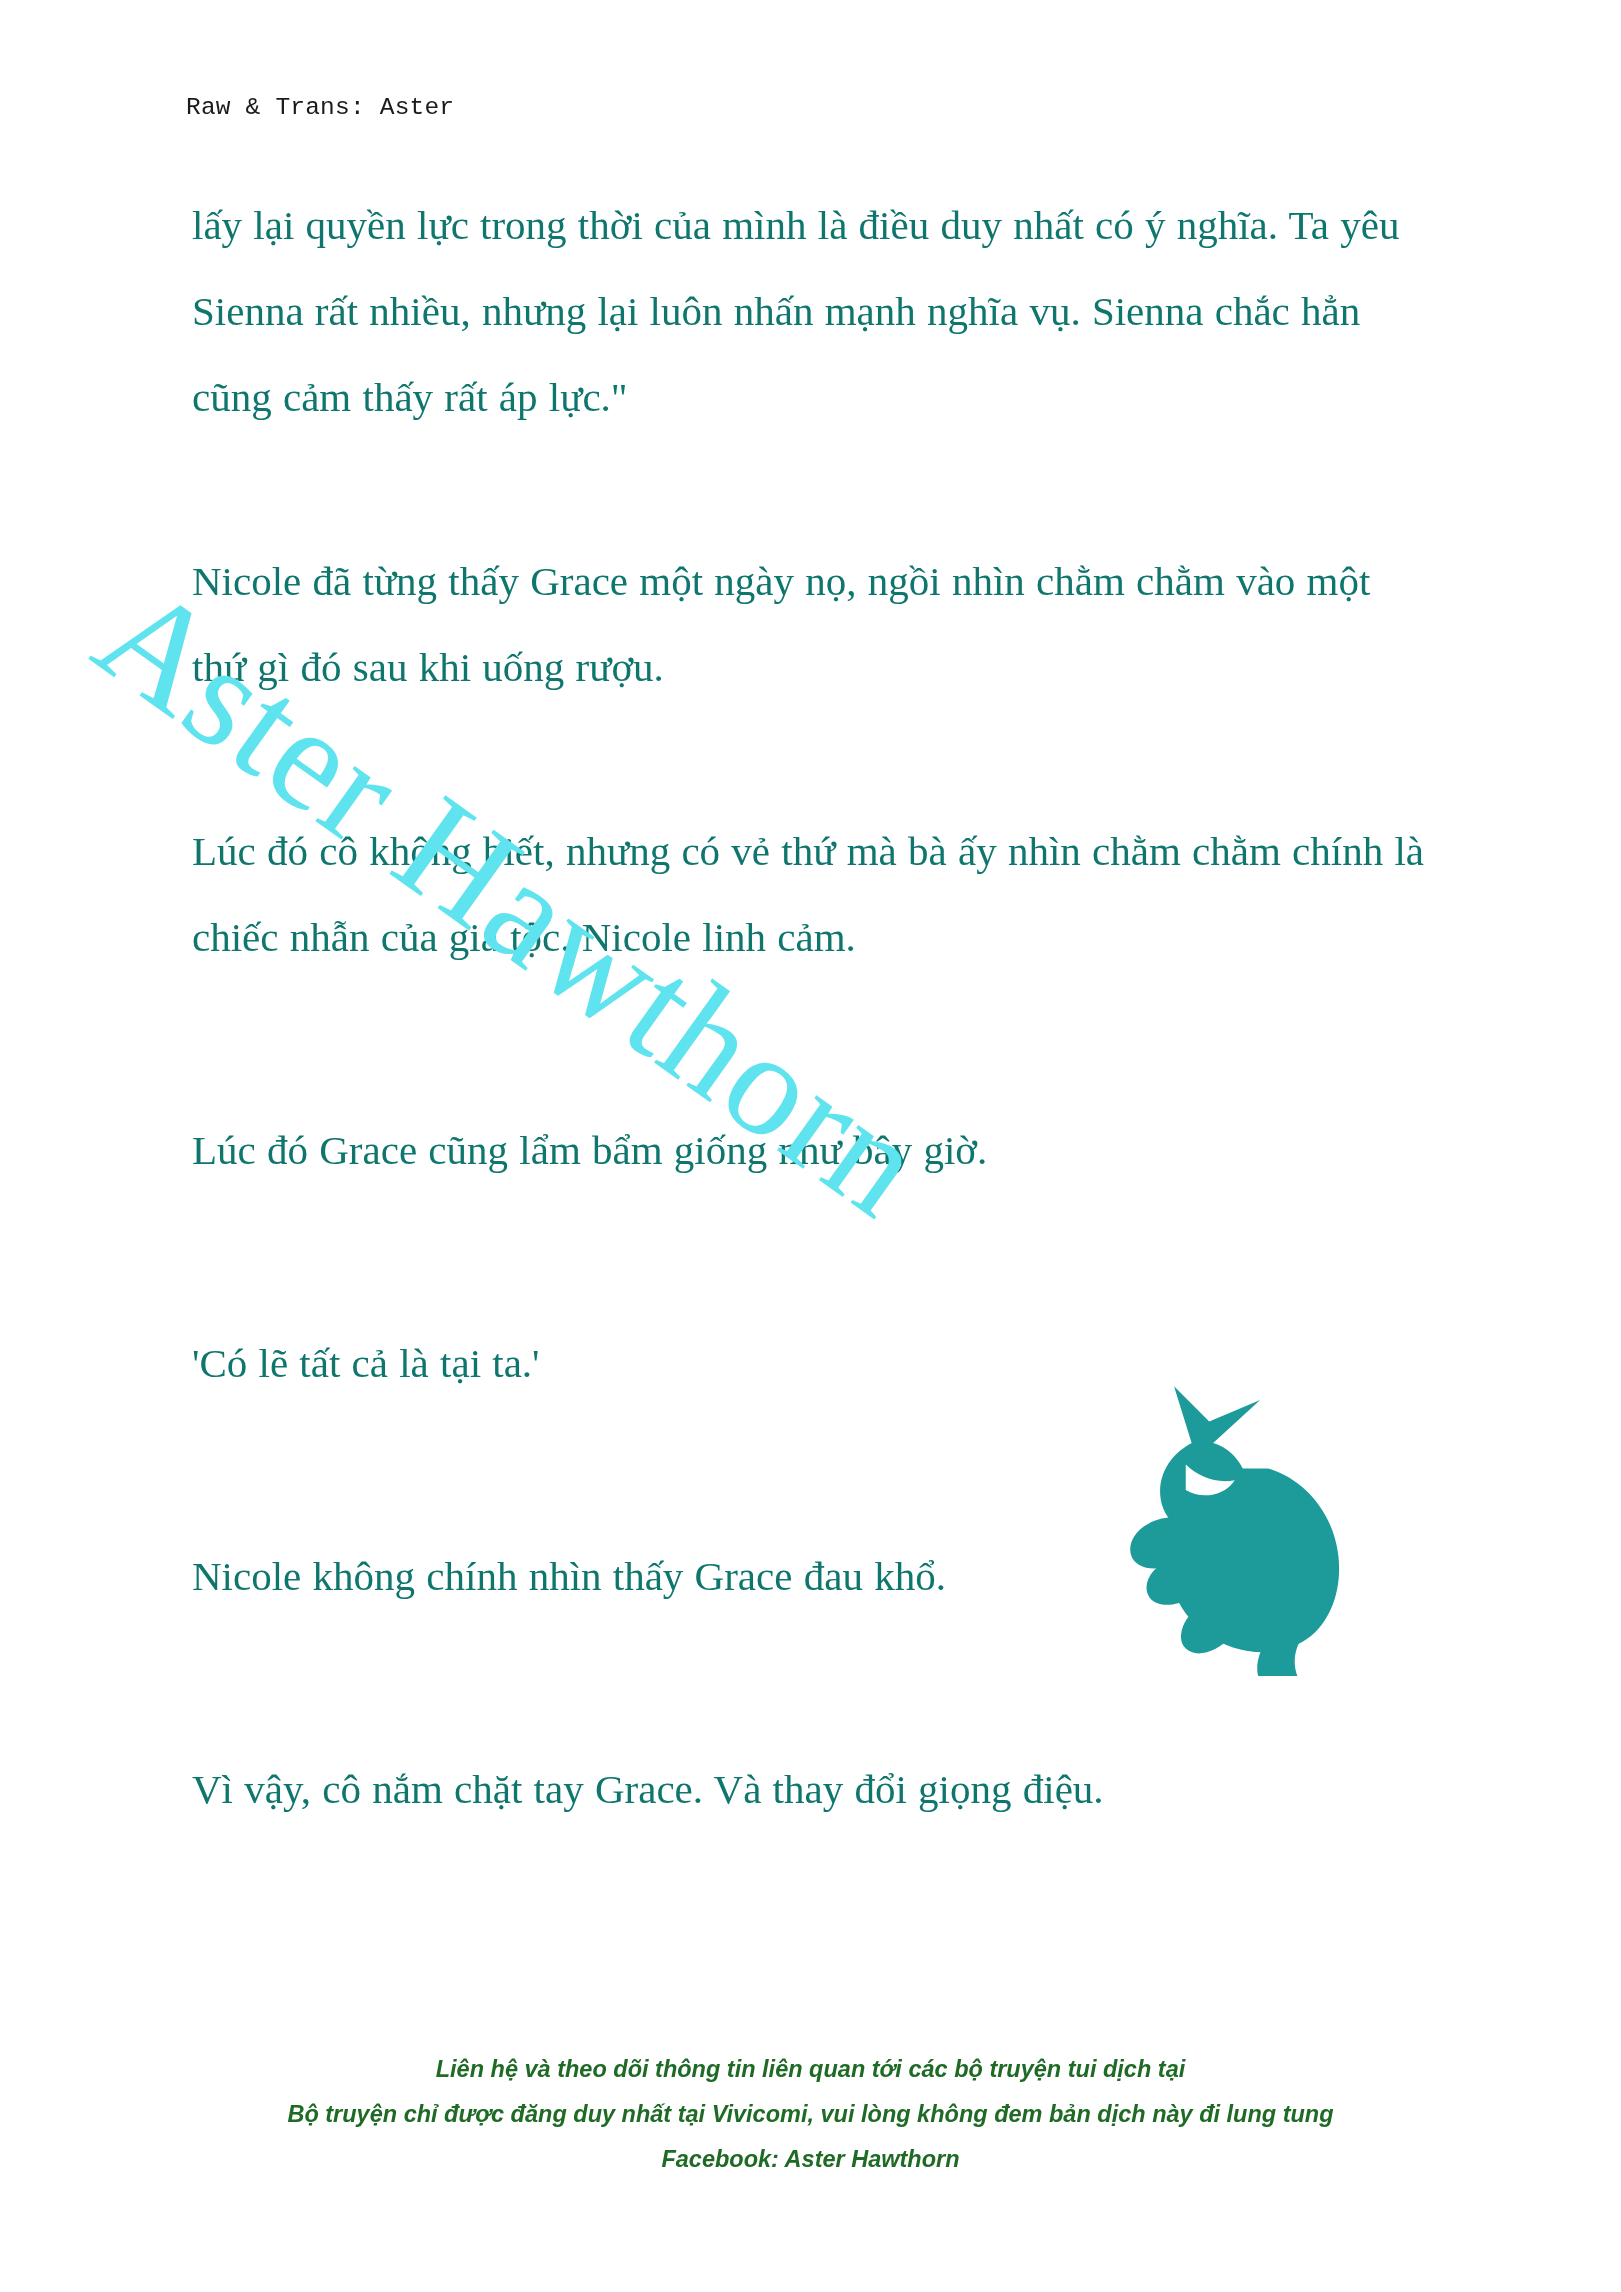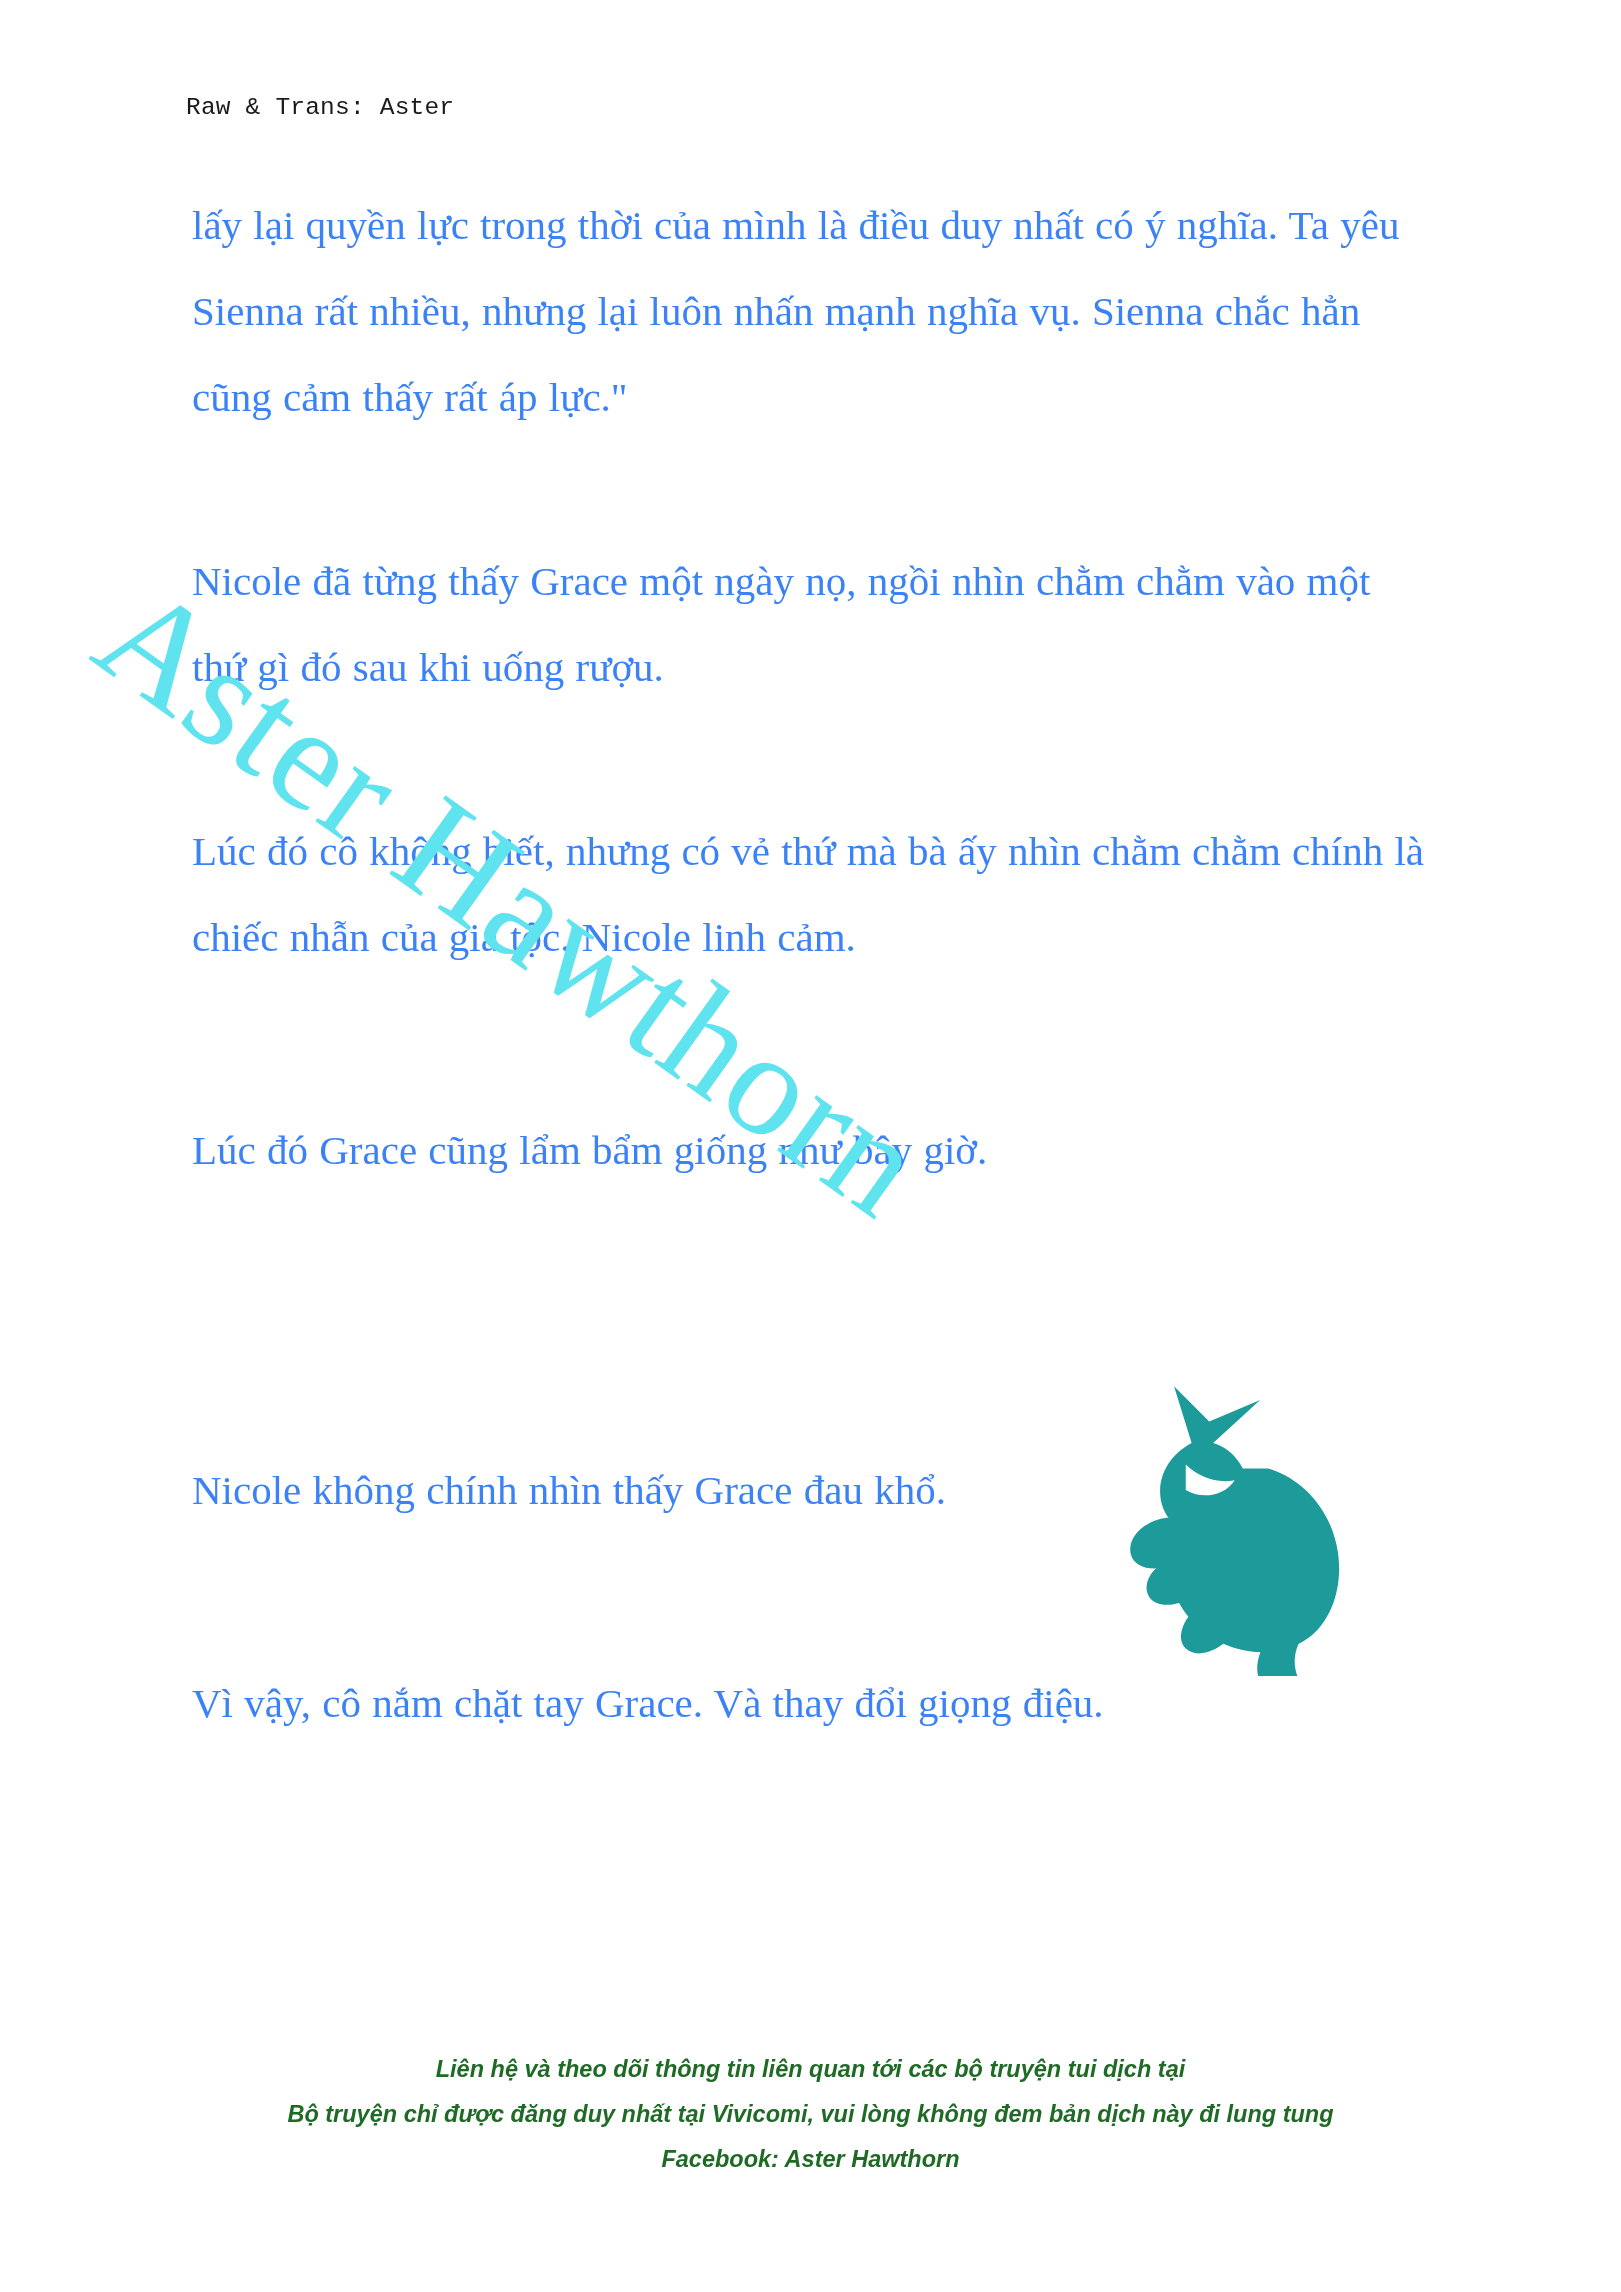--- a/index.html
+++ b/index.html
@@ -36,21 +36,21 @@
   
   .body-col {
     position: absolute;
     left: 192px;
     top: 182px;
     width: 1243px;
   }
   .para {
     font-size: 41px;
     line-height: 86px;
-    color: #3b82f6;
+    color: #0f766e;
     margin: 0;
     letter-spacing: 0px;
     word-spacing: 1px;
   }
   .spacer-md { height: 98px; }
   .spacer-lg { height: 127px; }
 
   
   .watermark {
     position: absolute;
@@ -121,20 +121,21 @@
 
   <div class="body-col">
     <p class="para">lấy lại quyền lực trong thời của mình là điều duy nhất có ý nghĩa. Ta yêu Sienna rất nhiều, nhưng lại luôn nhấn mạnh nghĩa vụ. Sienna chắc hẳn cũng cảm thấy rất áp lực."</p>
     <div class="spacer-md"></div>
     <p class="para">Nicole đã từng thấy Grace một ngày nọ, ngồi nhìn chằm chằm vào một thứ gì đó sau khi uống rượu.</p>
     <div class="spacer-md"></div>
     <p class="para">Lúc đó cô không biết, nhưng có vẻ thứ mà bà ấy nhìn chằm chằm chính là chiếc nhẫn của gia tộc. Nicole linh cảm.</p>
     <div class="spacer-lg"></div>
     <p class="para">Lúc đó Grace cũng lẩm bẩm giống như bây giờ.</p>
     <div class="spacer-lg"></div>
+    <p class="para">'Có lẽ tất cả là tại ta.'</p>
     <div class="spacer-lg"></div>
     <p class="para">Nicole không chính nhìn thấy Grace đau khổ.</p>
     <div class="spacer-lg"></div>
     <p class="para">Vì vậy, cô nắm chặt tay Grace. Và thay đổi giọng điệu.</p>
   </div>
 
   <div class="watermark">
     <div class="watermark-text">Aster Hawthorn</div>
   </div>
 

